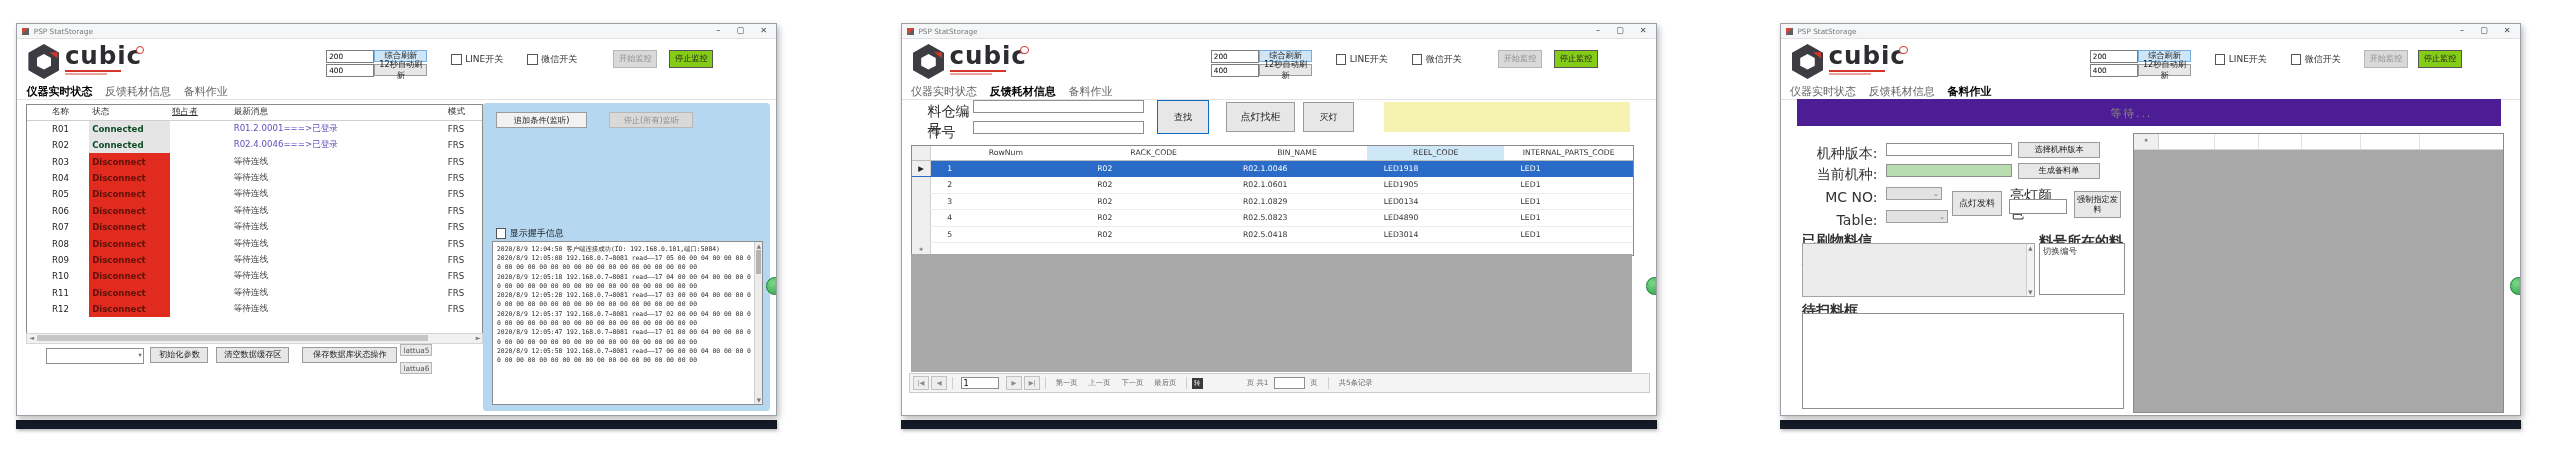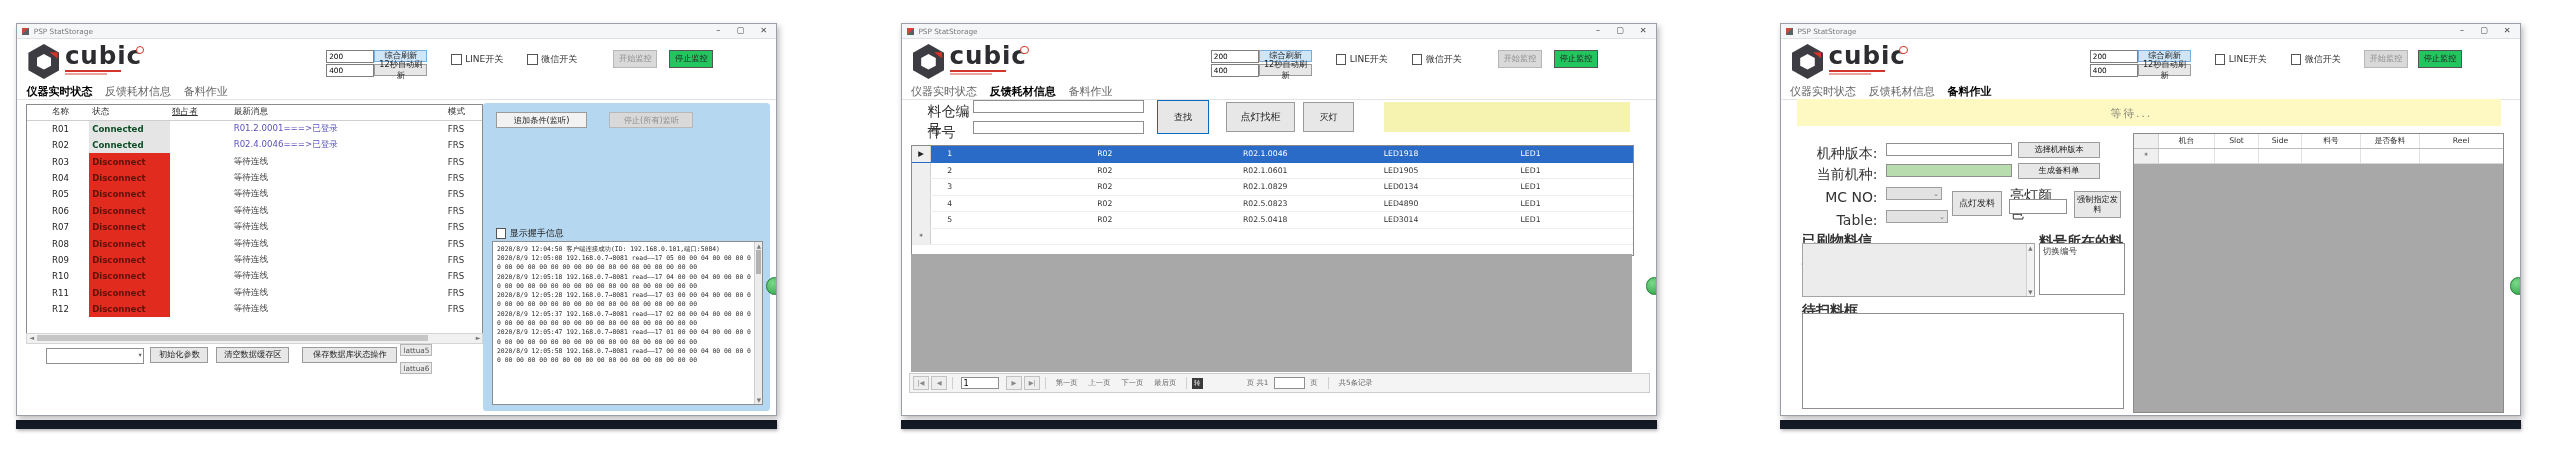--- a/index.html
+++ b/index.html
@@ -22,21 +22,21 @@
   .logotext{margin-left:5.5px;position:relative;}
   .logotext .word{font-size:24.6px;font-weight:bold;color:#2d2d31;letter-spacing:0.9px;line-height:1;}
   .logotext .reg{position:absolute;right:-1.8px;top:1.8px;width:6.4px;height:6.4px;border:1.8px solid #d2362a;border-radius:50%;background:#fff;}
   .logotext .bar{margin-top:1.8px;width:56px;height:1.8px;background:#d2362a;}
   .logotext .tag{margin-top:0.9px;width:42px;height:1.8px;background:#e9a39b;}
   .mini-input{position:absolute;width:42px;height:11px;border:0.9px solid #7f7f7f;background:#fff;font-size:7.3px;padding:0 1.8px;font-family:inherit;}
   .btn{position:absolute;display:flex;align-items:center;justify-content:center;background:#e7e7e7;border:0.9px solid #9b9b9b;
        font-size:8.2px;color:#222;box-sizing:border-box;cursor:default;text-align:center;}
   .btn.blue{background:#cfe6f8;border-color:#76aede;}
   .btn.dis{background:#d9d9d9;border-color:#b7b7b7;color:#8e8e8e;}
-  .btn.dark{border-color:#555;background:#22c55e;}
+  .btn.dark{border-color:#555;background:#84cc16;}
   .cb{position:absolute;display:flex;align-items:center;gap:3.6px;font-size:9px;color:#333;}
   .cb .box{width:8.2px;height:8.2px;border:0.9px solid #555;background:#fff;}
   .tabs{position:absolute;left:9px;top:60px;display:flex;gap:12.7px;font-size:11px;color:#666;}
   .tab.active{color:#000;font-weight:bold;}
   .tabline{position:absolute;left:0;right:0;top:75px;height:0.9px;background:#e3e3e3;}
   .notif{position:absolute;right:-7.3px;top:253px;width:15.5px;height:15.5px;border-radius:50%;z-index:6;
          background:radial-gradient(circle at 35% 32%,#7bd98a,#2b9f43);border:0.9px solid #1d7d33;}
   
   .dev-table{position:absolute;left:9px;top:80px;width:455px;height:228px;border:0.9px solid #8a8a8a;background:#fff;overflow:hidden;}
   .dev-hrow{display:flex;height:14.6px;align-items:center;font-size:8.6px;color:#333;border-bottom:0.9px solid #cfcfcf;}
@@ -75,21 +75,21 @@
   .gc{box-sizing:border-box;padding-left:16.4px;}
   .g-hrow .gc{text-align:center;padding-left:0;}
   .gc.hl{background:#cfe8f8;align-self:stretch;display:flex;align-items:center;justify-content:center;}
   .greyarea{position:absolute;background:#a8a8a8;}
   .pager{position:absolute;left:7.3px;width:739px;top:349px;height:18px;background:#f4f4f4;border:0.9px solid #cccccc;
          display:flex;align-items:center;font-size:7.3px;color:#666;}
   .pgbtn{border:0.9px solid #c2c2c2;background:#eee;color:#888;font-size:6.4px;height:12px;min-width:13.7px;display:flex;align-items:center;justify-content:center;margin-left:2.7px;}
   .pgsep{width:0.9px;height:12.7px;background:#cfcfcf;margin:0 4.6px;}
   .pgtxt{margin:0 5.5px;white-space:nowrap;}
   
-  .banner{position:absolute;left:15.5px;top:75px;width:704px;height:27px;background:#fef9c3;}
+  .banner{position:absolute;left:15.5px;top:75px;width:704px;height:27px;background:#4c1d95;}
   .banner span{position:absolute;left:314px;top:7.3px;font-size:11px;color:#8a8a7a;letter-spacing:1.8px;}
   .flabel{position:absolute;font-size:14px;color:#333;text-align:right;}
   .tbox{position:absolute;background:#fff;border:0.9px solid #8f8f8f;box-sizing:border-box;font-size:8.2px;padding:0 1.8px;font-family:inherit;}
   .tbox.green{background:#b9dcae;}
   .drop{position:absolute;background:#e2e2e2;border:0.9px solid #9e9e9e;box-sizing:border-box;}
   .drop .arr{position:absolute;right:1.8px;top:0.9px;font-size:7.3px;color:#666;}
   .greybox{position:absolute;background:#ececec;border:0.9px solid #a5a5a5;}
   .whitebox{position:absolute;background:#fff;border:0.9px solid #8f8f8f;font-size:8.6px;color:#444;padding:1.8px 2.7px;box-sizing:border-box;}
   .m-hrow{display:flex;height:13.7px;font-size:7.7px;color:#333;align-items:center;background:#fff;border-bottom:0.9px solid #bdbdbd;}
   .m-rh{width:24px;align-self:stretch;background:#efefef;border-right:0.9px solid #cfcfcf;display:flex;align-items:center;justify-content:center;font-size:7.3px;}
@@ -340,20 +340,28 @@
       <div class="flabel" style="left:25.5px;top:79px;width:42px;text-align:left;">料仓编号</div>
       <input class="tbox" style="left: 71px; top: 76px; width: 171px; height: 12.7px;" readonly="" value="">
       <div class="flabel" style="left:25.5px;top:100px;width:42px;text-align:left;">件号</div>
       <input class="tbox" style="left: 71px; top: 97px; width: 171px; height: 12.7px;" readonly="" value="">
       <div class="btn" style="left:255px;top:76px;width:52px;height:34px;border:1.8px solid #0b6bc2;font-size:9px;">查找</div>
       <div class="btn" style="left:324px;top:78px;width:69px;height:30px;font-size:10px;">点灯找柜</div>
       <div class="btn" style="left:401px;top:78px;width:51px;height:30px;font-size:9px;">灭灯</div>
       <div style="position:absolute;left:482px;top:78px;width:246px;height:30px;background:#f6f2af;"></div>
 
       <div class="grid" style="left:9px;top:121px;width:721px;height:109px;">
+        <div class="g-hrow">
+          <span class="g-rh"></span>
+          <span class="gc" style="width:150px;">RowNum</span>
+          <span class="gc" style="width:146px;">RACK_CODE</span>
+          <span class="gc" style="width:141px;">BIN_NAME</span>
+          <span class="gc hl" style="width:137px;">REEL_CODE</span>
+          <span class="gc" style="width:129px;">INTERNAL_PARTS_CODE</span>
+        </div>
         <div>
 
             <div class="g-row selected">
               <span class="g-rh">▶</span>
               <span class="gc" style="width:150px;">1</span>
               <span class="gc" style="width:146px;">R02</span>
               <span class="gc" style="width:141px;">R02.1.0046</span>
               <span class="gc" style="width:137px;">LED1918</span>
               <span class="gc" style="width:129px;">LED1</span>
             </div>
@@ -498,29 +506,20 @@
           <span class="varrow" style="top:0.9px;">▲</span>
           <span class="varrow" style="bottom:0.9px;">▼</span>
         </div>
       </div>
       <div class="flabel" style="left:258px;top:209px;width:87px;text-align:left;font-weight:bold;">料号所在的料架</div>
       <div class="whitebox" style="left:258px;top:219px;width:86px;height:52px;"><span>切换编号</span></div>
       <div class="flabel" style="left:21px;top:278px;width:64px;text-align:left;font-weight:bold;">待扫料框</div>
       <div class="whitebox" style="left:21px;top:289px;width:322px;height:96px;"></div>
 
       <div class="grid" style="left:352px;top:109px;width:369px;height:278px;background:#a8a8a8;">
-        <div class="m-hrow">
-          <span class="m-rh"></span>
-          <span class="mc" style="width:56px;">机台</span>
-          <span class="mc" style="width:44px;">Slot</span>
-          <span class="mc" style="width:43px;">Side</span>
-          <span class="mc" style="width:59px;">料号</span>
-          <span class="mc" style="width:59px;">是否备料</span>
-          <span class="mc" style="width:82px;border-right:none;">Reel</span>
-        </div>
         <div class="m-erow">
           <span class="m-rh">*</span>
           <span class="mc" style="width:56px;"></span>
           <span class="mc" style="width:44px;"></span>
           <span class="mc" style="width:43px;"></span>
           <span class="mc" style="width:59px;"></span>
           <span class="mc" style="width:59px;"></span>
           <span class="mc" style="width:82px;border-right:none;"></span>
         </div>
       </div>

